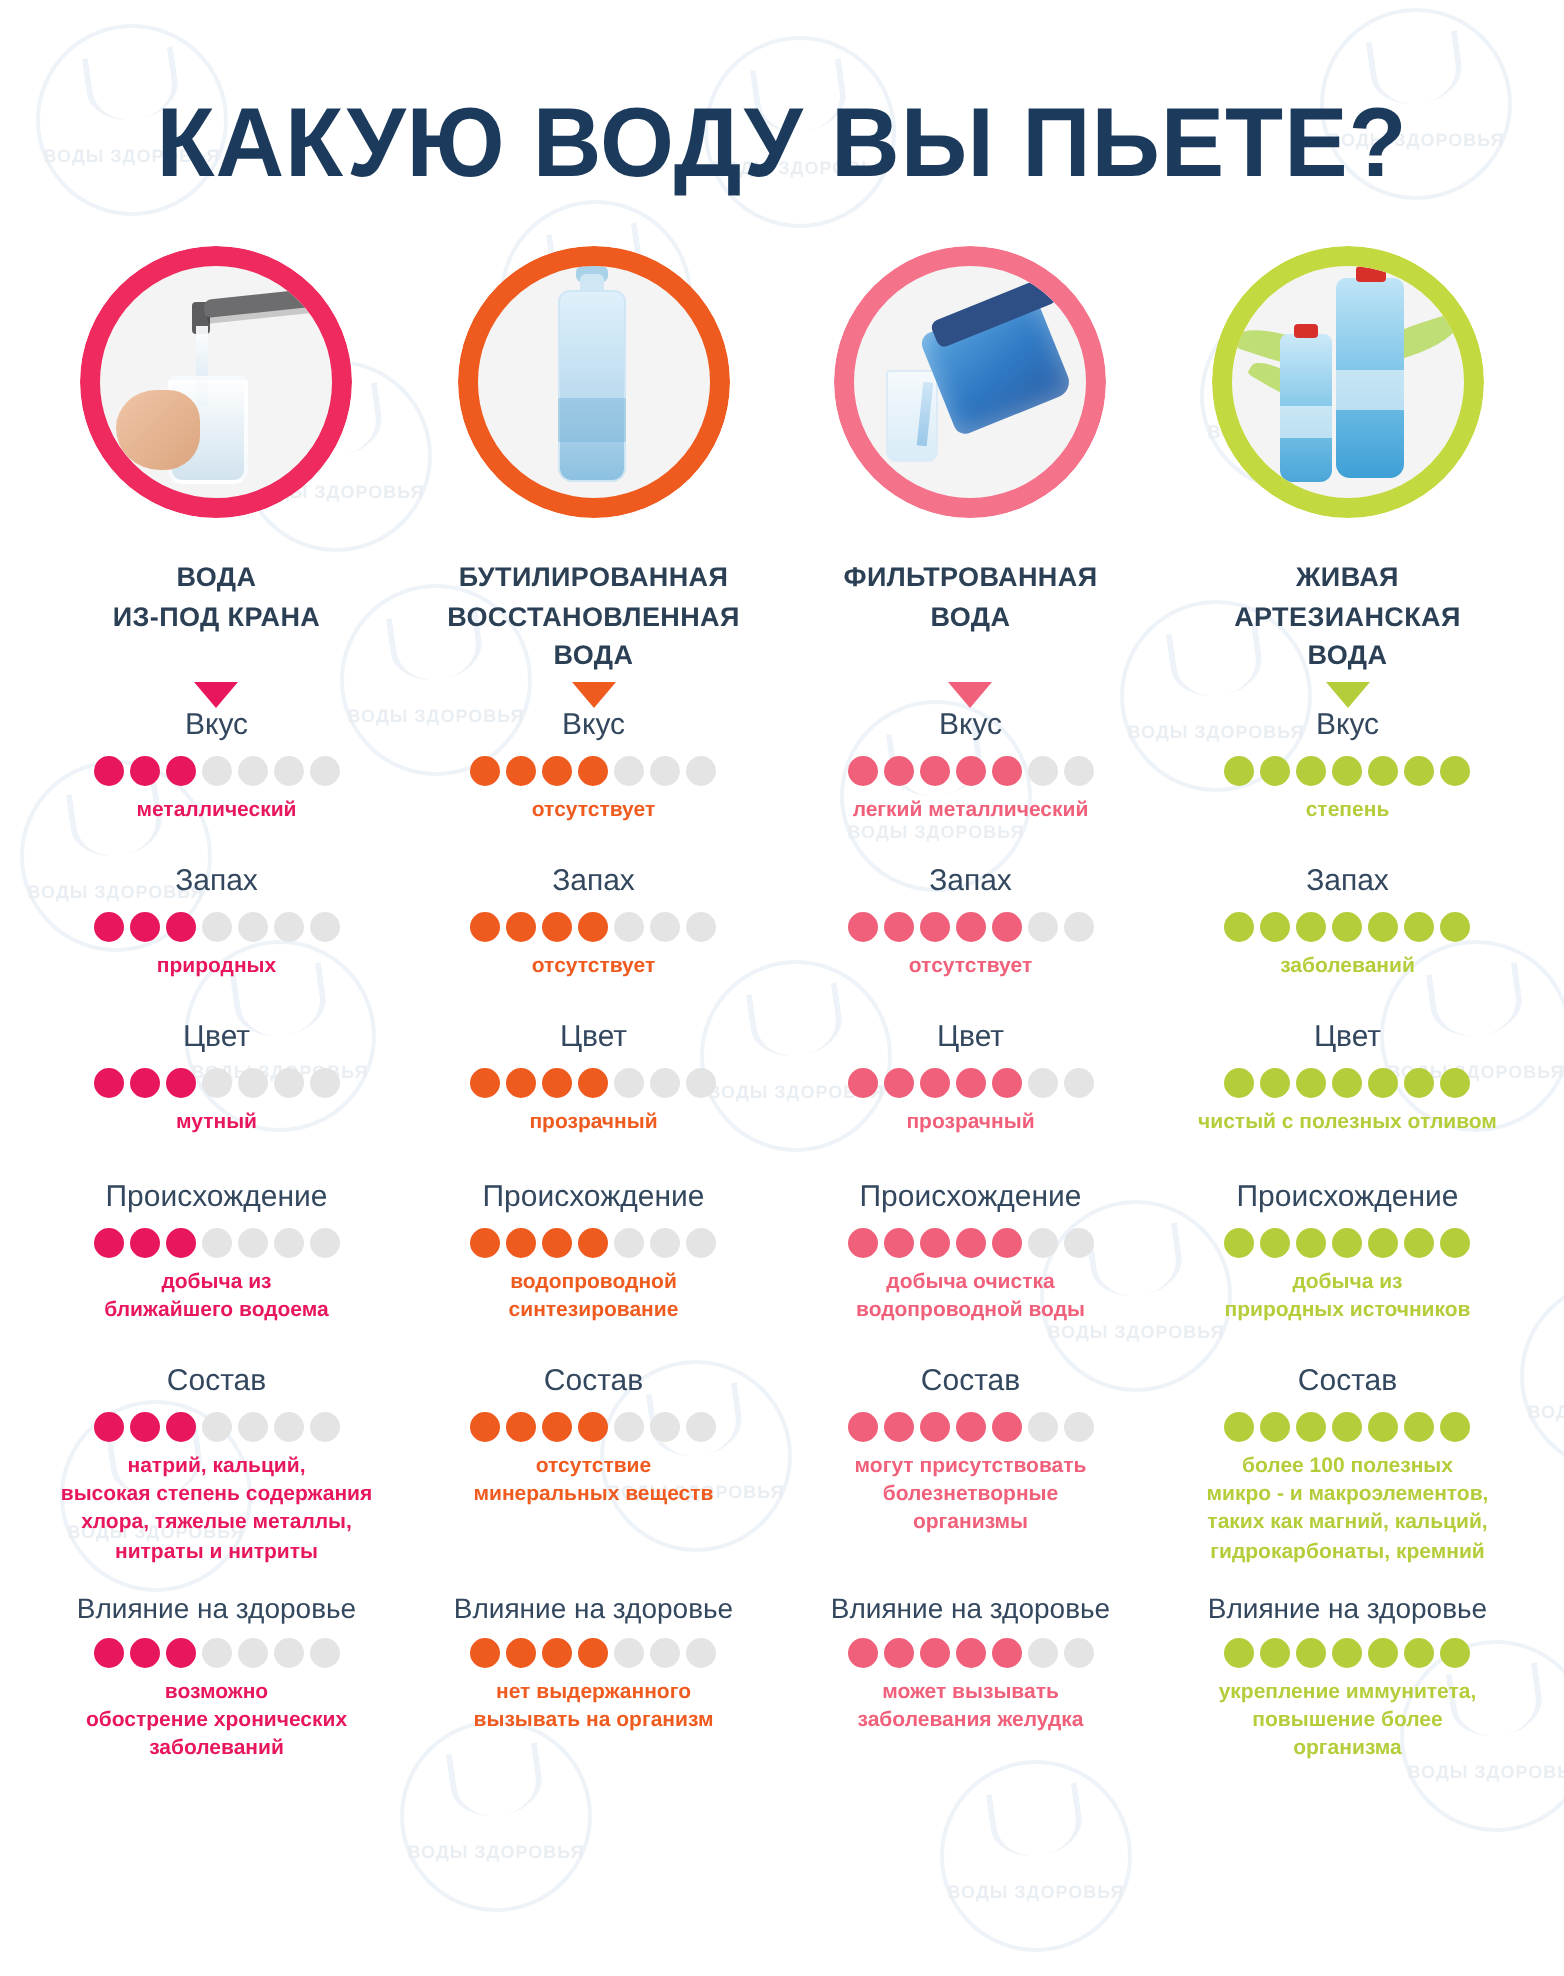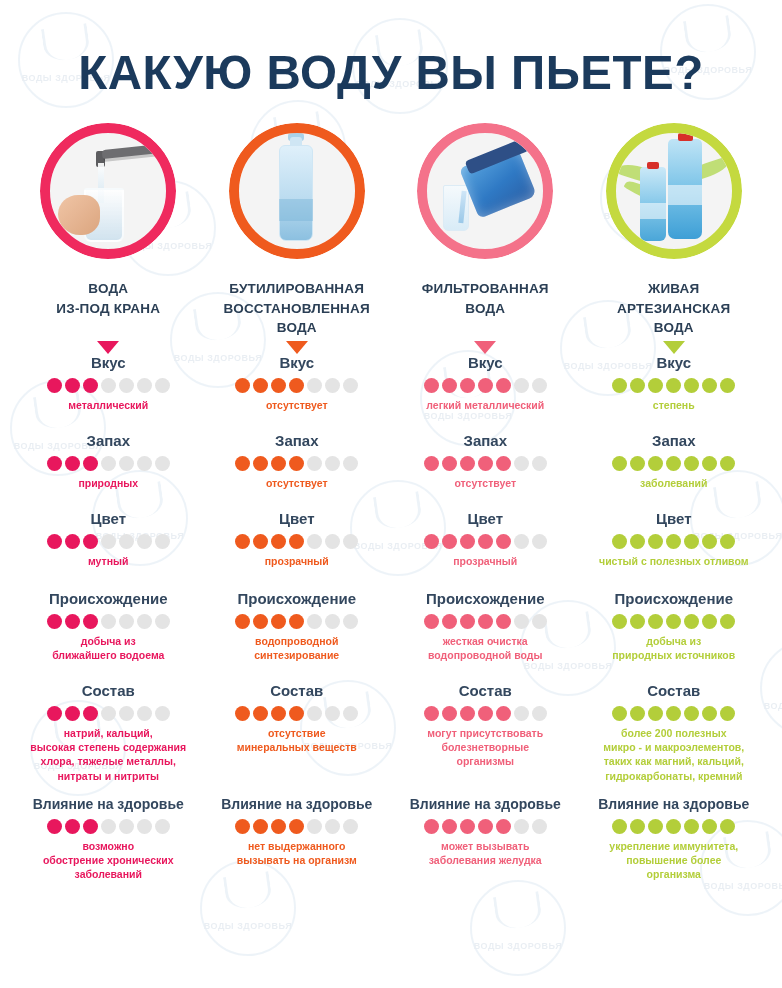--- a/index.html
+++ b/index.html
@@ -208,21 +208,21 @@
     border-left: 11px solid transparent;
     border-right: 11px solid transparent;
     border-top-width: 13px;
     border-top-style: solid;
     margin: 2px auto 0;
   }
   .metric { text-align: center; }
 
   .metric-label {
     color: #33475e;
-    font-weight: bold;
+    font-weight: normal;
     font-size: 15px;
     line-height: 1.2;
     margin-bottom: 6px;
     white-space: nowrap;
   }
   .metric-label.small { font-size: 14px; }
 
   .dots {
     display: flex;
     justify-content: center;
@@ -596,21 +596,21 @@
           <div class="metric-label">Происхождение</div>
           <div class="dots">
             <div class="dot" style="background: rgb(240, 96, 122);"></div>
             <div class="dot" style="background: rgb(240, 96, 122);"></div>
             <div class="dot" style="background: rgb(240, 96, 122);"></div>
             <div class="dot" style="background: rgb(240, 96, 122);"></div>
             <div class="dot" style="background: rgb(240, 96, 122);"></div>
             <div class="dot"></div>
             <div class="dot"></div>
           </div>
-          <div class="metric-note" style="color: rgb(240, 96, 122);">жесткая очистка
+          <div class="metric-note" style="color: rgb(240, 96, 122);">добыча очистка
 водопроводной воды</div>
         </div>
         <div class="cell metric">
           <div class="metric-label">Происхождение</div>
           <div class="dots">
             <div class="dot" style="background: rgb(179, 206, 58);"></div>
             <div class="dot" style="background: rgb(179, 206, 58);"></div>
             <div class="dot" style="background: rgb(179, 206, 58);"></div>
             <div class="dot" style="background: rgb(179, 206, 58);"></div>
             <div class="dot" style="background: rgb(179, 206, 58);"></div>
@@ -671,21 +671,21 @@
           <div class="metric-label">Состав</div>
           <div class="dots">
             <div class="dot" style="background: rgb(179, 206, 58);"></div>
             <div class="dot" style="background: rgb(179, 206, 58);"></div>
             <div class="dot" style="background: rgb(179, 206, 58);"></div>
             <div class="dot" style="background: rgb(179, 206, 58);"></div>
             <div class="dot" style="background: rgb(179, 206, 58);"></div>
             <div class="dot" style="background: rgb(179, 206, 58);"></div>
             <div class="dot" style="background: rgb(179, 206, 58);"></div>
           </div>
-          <div class="metric-note" style="color: rgb(179, 206, 58);">более 200 полезных
+          <div class="metric-note" style="color: rgb(179, 206, 58);">более 100 полезных
 микро - и макроэлементов,
 таких как магний, кальций,
 гидрокарбонаты, кремний</div>
         </div>
       </div>
       <div class="row-band" style="min-height: 118px;">
         <div class="cell metric">
           <div class="metric-label small">Влияние на здоровье</div>
           <div class="dots">
             <div class="dot" style="background: rgb(232, 23, 93);"></div>

